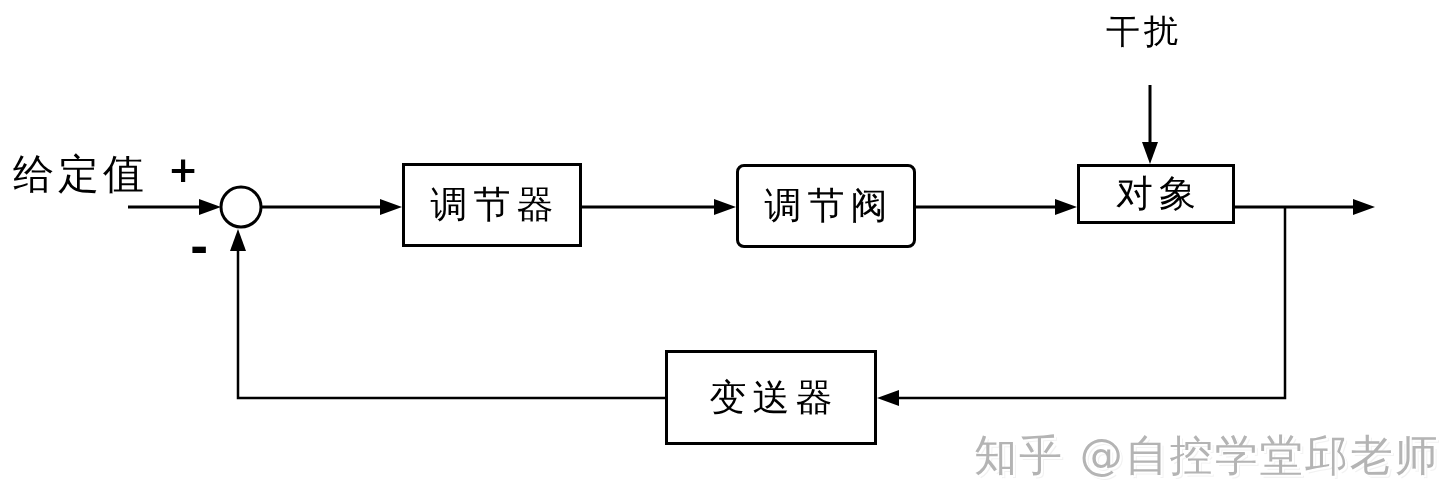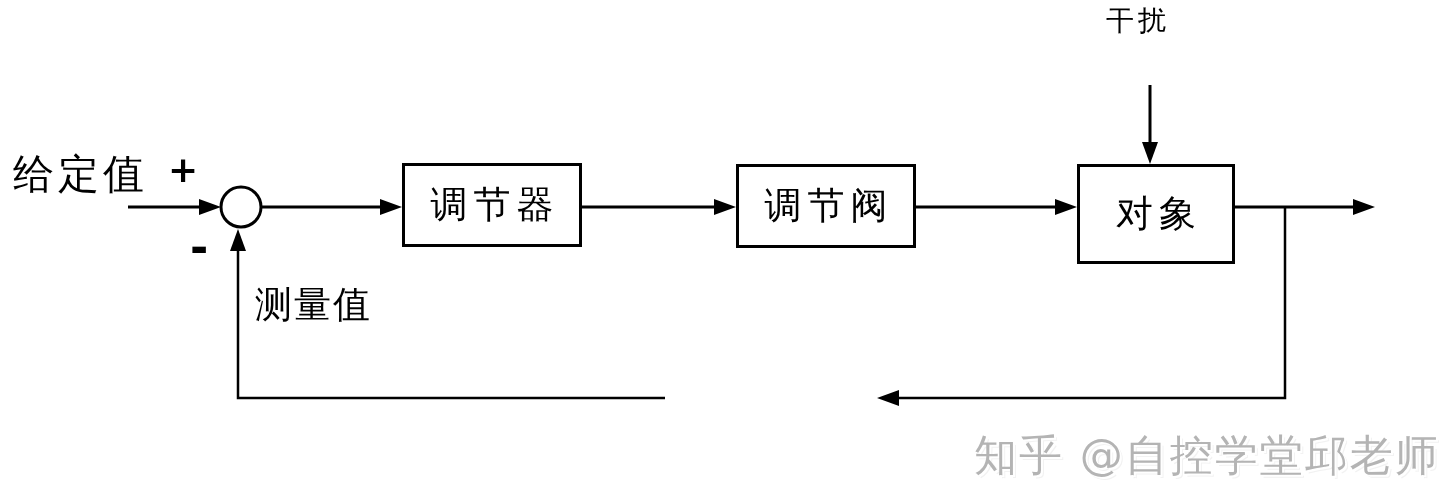--- a/index.html
+++ b/index.html
@@ -29,36 +29,36 @@
     background: #ffffff;
     display: flex;
     align-items: center;
     justify-content: center;
     font-size: 37px;
     letter-spacing: 6px;
     text-indent: 6px; 
     box-sizing: border-box;
   }
   .block-controller  { left: 402px;  top: 163px; width: 180px; height: 84px; }
-  .block-valve       { left: 736px;  top: 164px; width: 180px; height: 84px; }
-  .block-plant       { left: 1077px; top: 164px; width: 158px; height: 100px; }
+  .block-valve       { left: 736px;  top: 164px; width: 180px; height: 84px; border-radius: 8px; }
+  .block-plant       { left: 1077px; top: 164px; width: 158px; height: 60px; }
   .block-transmitter { left: 665px;  top: 350px; width: 212px; height: 95px; }
 
   .label {
     position: absolute;
     white-space: nowrap;
     line-height: 1;
   }
   .label-setpoint    { left: 13px;   top: 154px; font-size: 41px; letter-spacing: 4px; }
   .label-plus        { left: 168px;  top: 152px; font-size: 36px; font-weight: bold;
                        font-family: "DejaVu Sans", "Liberation Sans", sans-serif; }
   .label-minus       { left: 190px;  top: 226px; font-size: 44px; font-weight: bold;
                        font-family: "DejaVu Sans", "Liberation Sans", sans-serif; }
   .label-measured    { left: 255px;  top: 286px; font-size: 37px; letter-spacing: 2px; }
-  .label-disturbance { left: 1106px; top: 7px;  font-size: 28px; letter-spacing: 4px; }
+  .label-disturbance { left: 1106px; top: 14px;  font-size: 34px; letter-spacing: 4px; }
 
   .watermark {
     position: absolute;
     left: 974px;
     top: 427px;
     font-size: 43px;
     letter-spacing: 2px;
     color: #b4b4b4;
     text-shadow: 2px 2px 0 #ffffff, 3px 3px 0 #f2f2f2;
     font-family: "DejaVu Sans", "Liberation Sans", sans-serif;
@@ -101,22 +101,24 @@
 
   <div class="block block-controller">
     <span>调节器</span>
   </div>
   <div class="block block-valve">
     <span>调节阀</span>
   </div>
   <div class="block block-plant">
     <span>对象</span>
   </div>
+  <div class="block block-transmitter">
+    <span>变送器</span>
+  </div>
 
   <div class="label label-setpoint">给定值</div>
   <div class="label label-plus">+</div>
   <div class="label label-minus">-</div>
-  <div class="label label-measured">测量值</div>
   <div class="label label-disturbance">干扰</div>
 
   <div class="watermark">知乎 @自控学堂邱老师</div>
 
 </div>
 
 </body></html>

